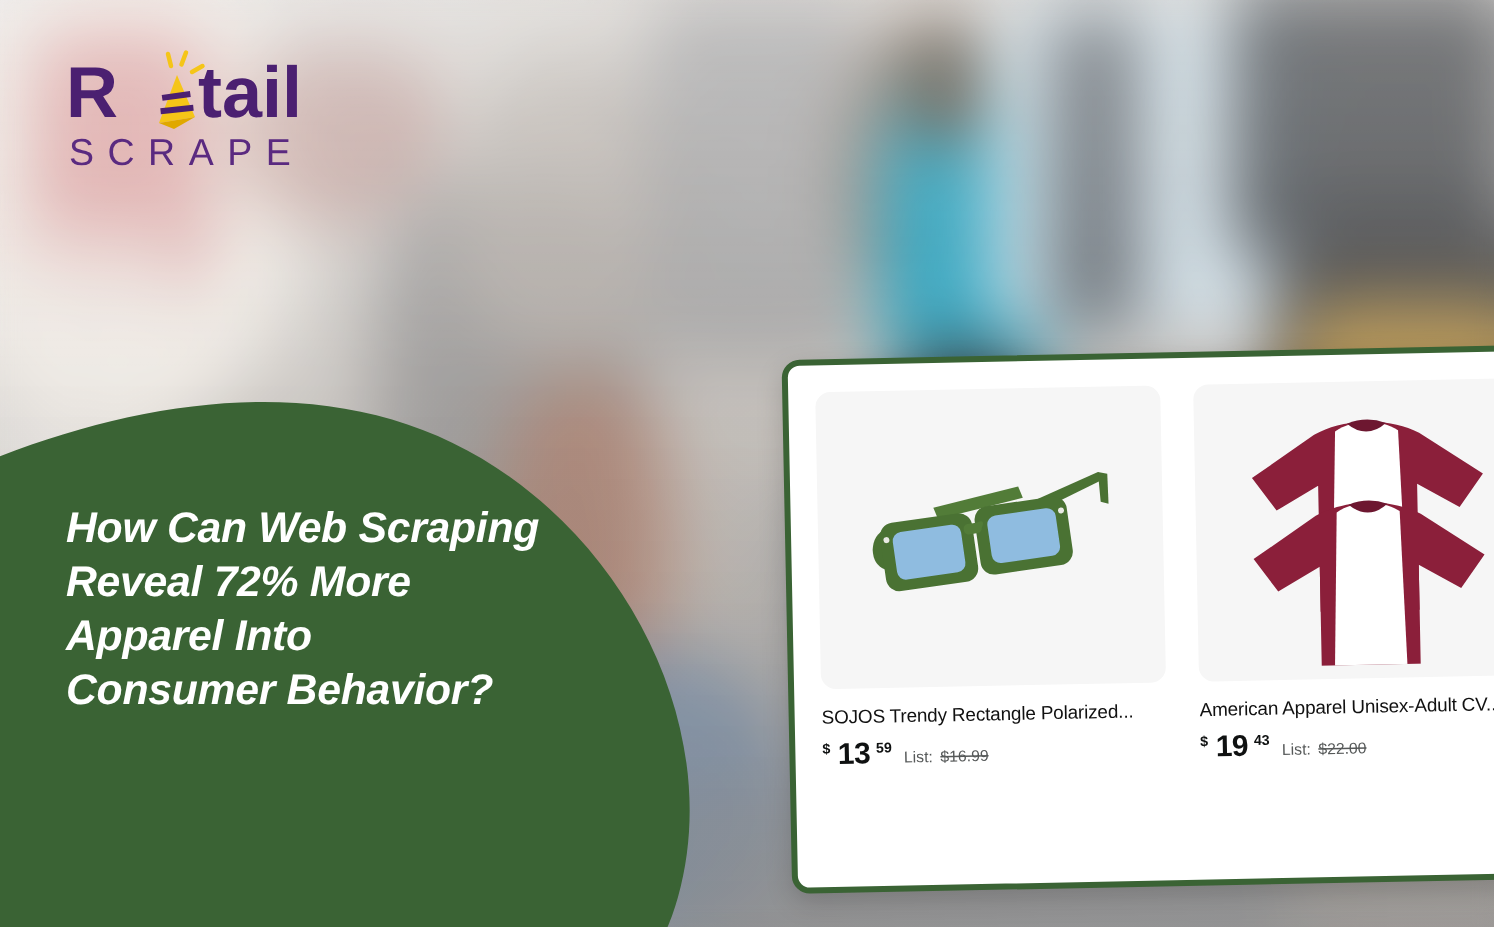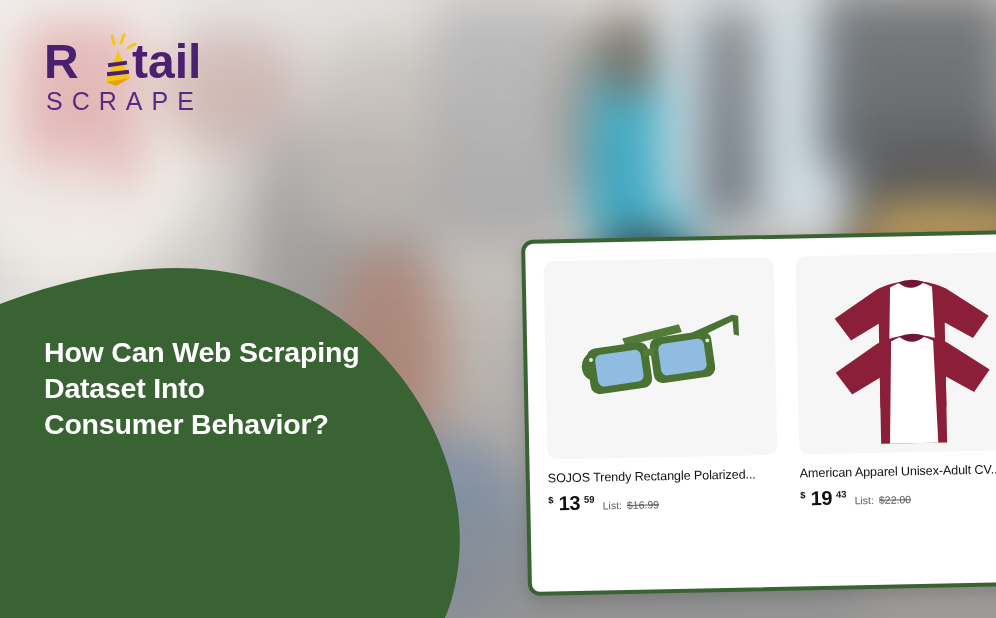--- a/index.html
+++ b/index.html
@@ -53,21 +53,21 @@
   
   .blob{position:absolute;left:-220px;top:168px;width:700px;height:560px;}
   .blob svg{display:block;overflow:visible;}
 
   
   .headline{
     position:absolute;left:44px;top:334px;width:400px;
     color:#ffffff;font-size:28.5px;font-weight:700;line-height:36px;
     letter-spacing:-0.2px;
   }
-  .headline div{white-space:nowrap;}
+  .headline div{white-space:nowrap;font-style:italic;}
 
   
   .panel{
     position:absolute;left:521px;top:240px;width:520px;height:356px;
     background:#ffffff;border:4px solid #3a6334;border-radius:12px;
     transform:rotate(-1.15deg);transform-origin:left top;
     box-shadow:0 6px 18px rgba(0,0,0,.18);
     padding:18px 0 0 18px;box-sizing:border-box;overflow:hidden;
   }
   .cards{display:flex;gap:22px;}
@@ -142,21 +142,22 @@
         <path d="M77 15 L80 7" stroke="#f5c518" stroke-width="3" stroke-linecap="round"></path>
         <path d="M84 20 L91 16" stroke="#f5c518" stroke-width="3" stroke-linecap="round"></path>
       </g>
       <text x="88" y="50" font-family="Liberation Sans, sans-serif" font-size="48" font-weight="700" fill="#4b2071">tail</text>
       <text x="2" y="82" font-family="Liberation Sans, sans-serif" font-size="25" font-weight="400" letter-spacing="9" fill="#5a2a80">SCRAPE</text>
     </svg>
   </div>
 
   <div class="headline">
     <div>How Can Web Scraping</div>
-    <div>Dataset Into</div>
+    <div>Reveal 72% More</div>
+    <div>Apparel Into</div>
     <div>Consumer Behavior?</div>
   </div>
 
   <div class="panel">
     <div class="cards">
 
       <div class="card">
         <div class="card-img">
           <svg width="190" height="110" viewBox="0 0 190 110">
             <g transform="rotate(-7 95 55)">

